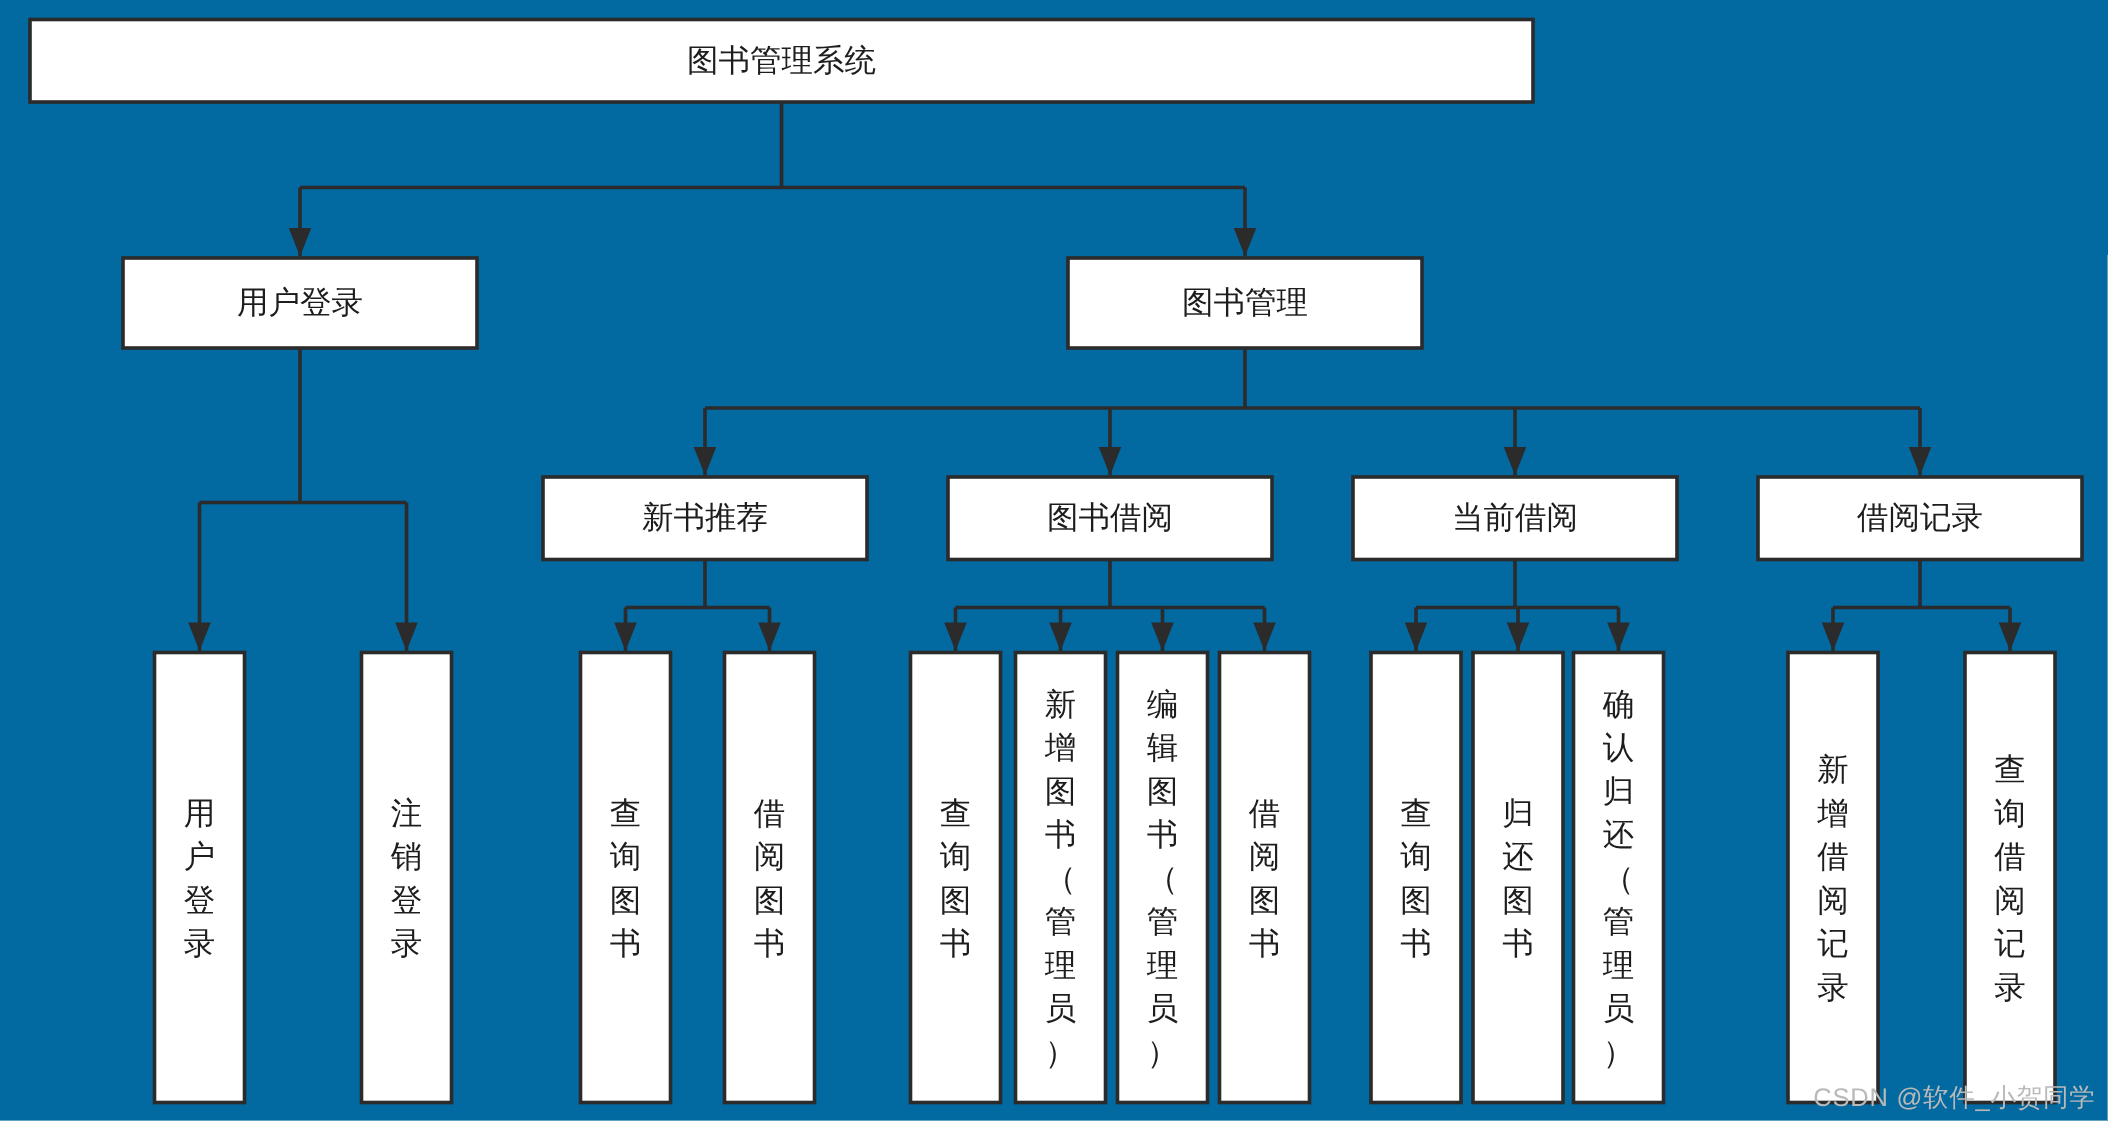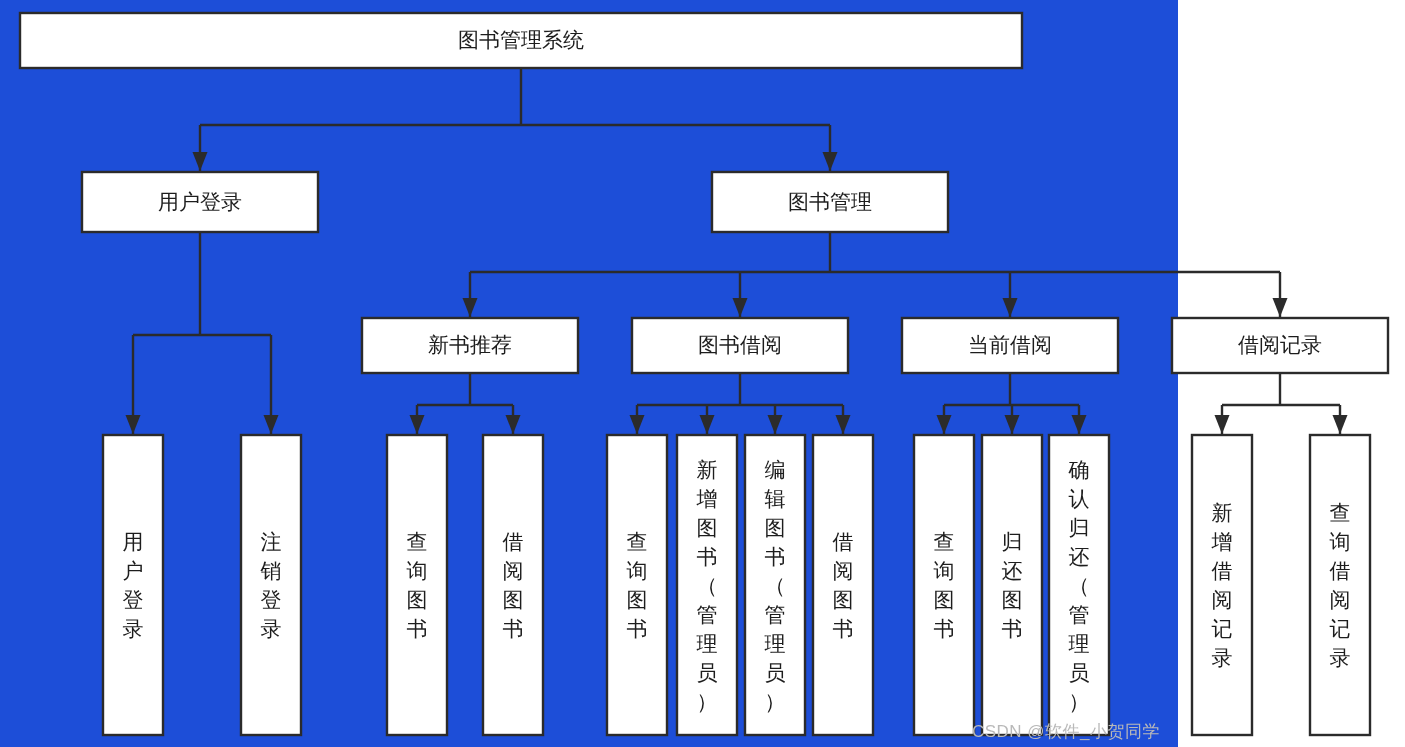--- a/index.html
+++ b/index.html
@@ -8,23 +8,23 @@
     background: #ffffff;
   }
   body {
     width: 1405px;
     height: 747px;
     font-family: "Liberation Sans", "DejaVu Sans", sans-serif;
     overflow: hidden;
   }
   #diagram-root {
     position: relative;
-    width: 1178px;
+    width: 1405px;
     height: 747px;
-    background: #1d4ed8;
+    background: #0369a1;
   }
   svg.diagram-canvas {
     position: absolute;
     left: 0;
     top: 0;
     width: 1405px;
     height: 747px;
     display: block;
   }
   .node-box {
@@ -50,21 +50,21 @@
     dominant-baseline: middle;
   }
   .node-label-v {
     font-family: "Liberation Sans", "DejaVu Sans", sans-serif;
     font-size: 21px;
     fill: #1d1d1d;
     text-anchor: middle;
   }
   .watermark-text {
     position: absolute;
-    right: 18px;
+    right: 8px;
     bottom: 4px;
     font-family: "Liberation Sans", "DejaVu Sans", sans-serif;
     font-size: 17px;
     color: #b9b9b9;
     letter-spacing: 0.5px;
     white-space: nowrap;
     user-select: none;
   }
 </style>
 </head>

